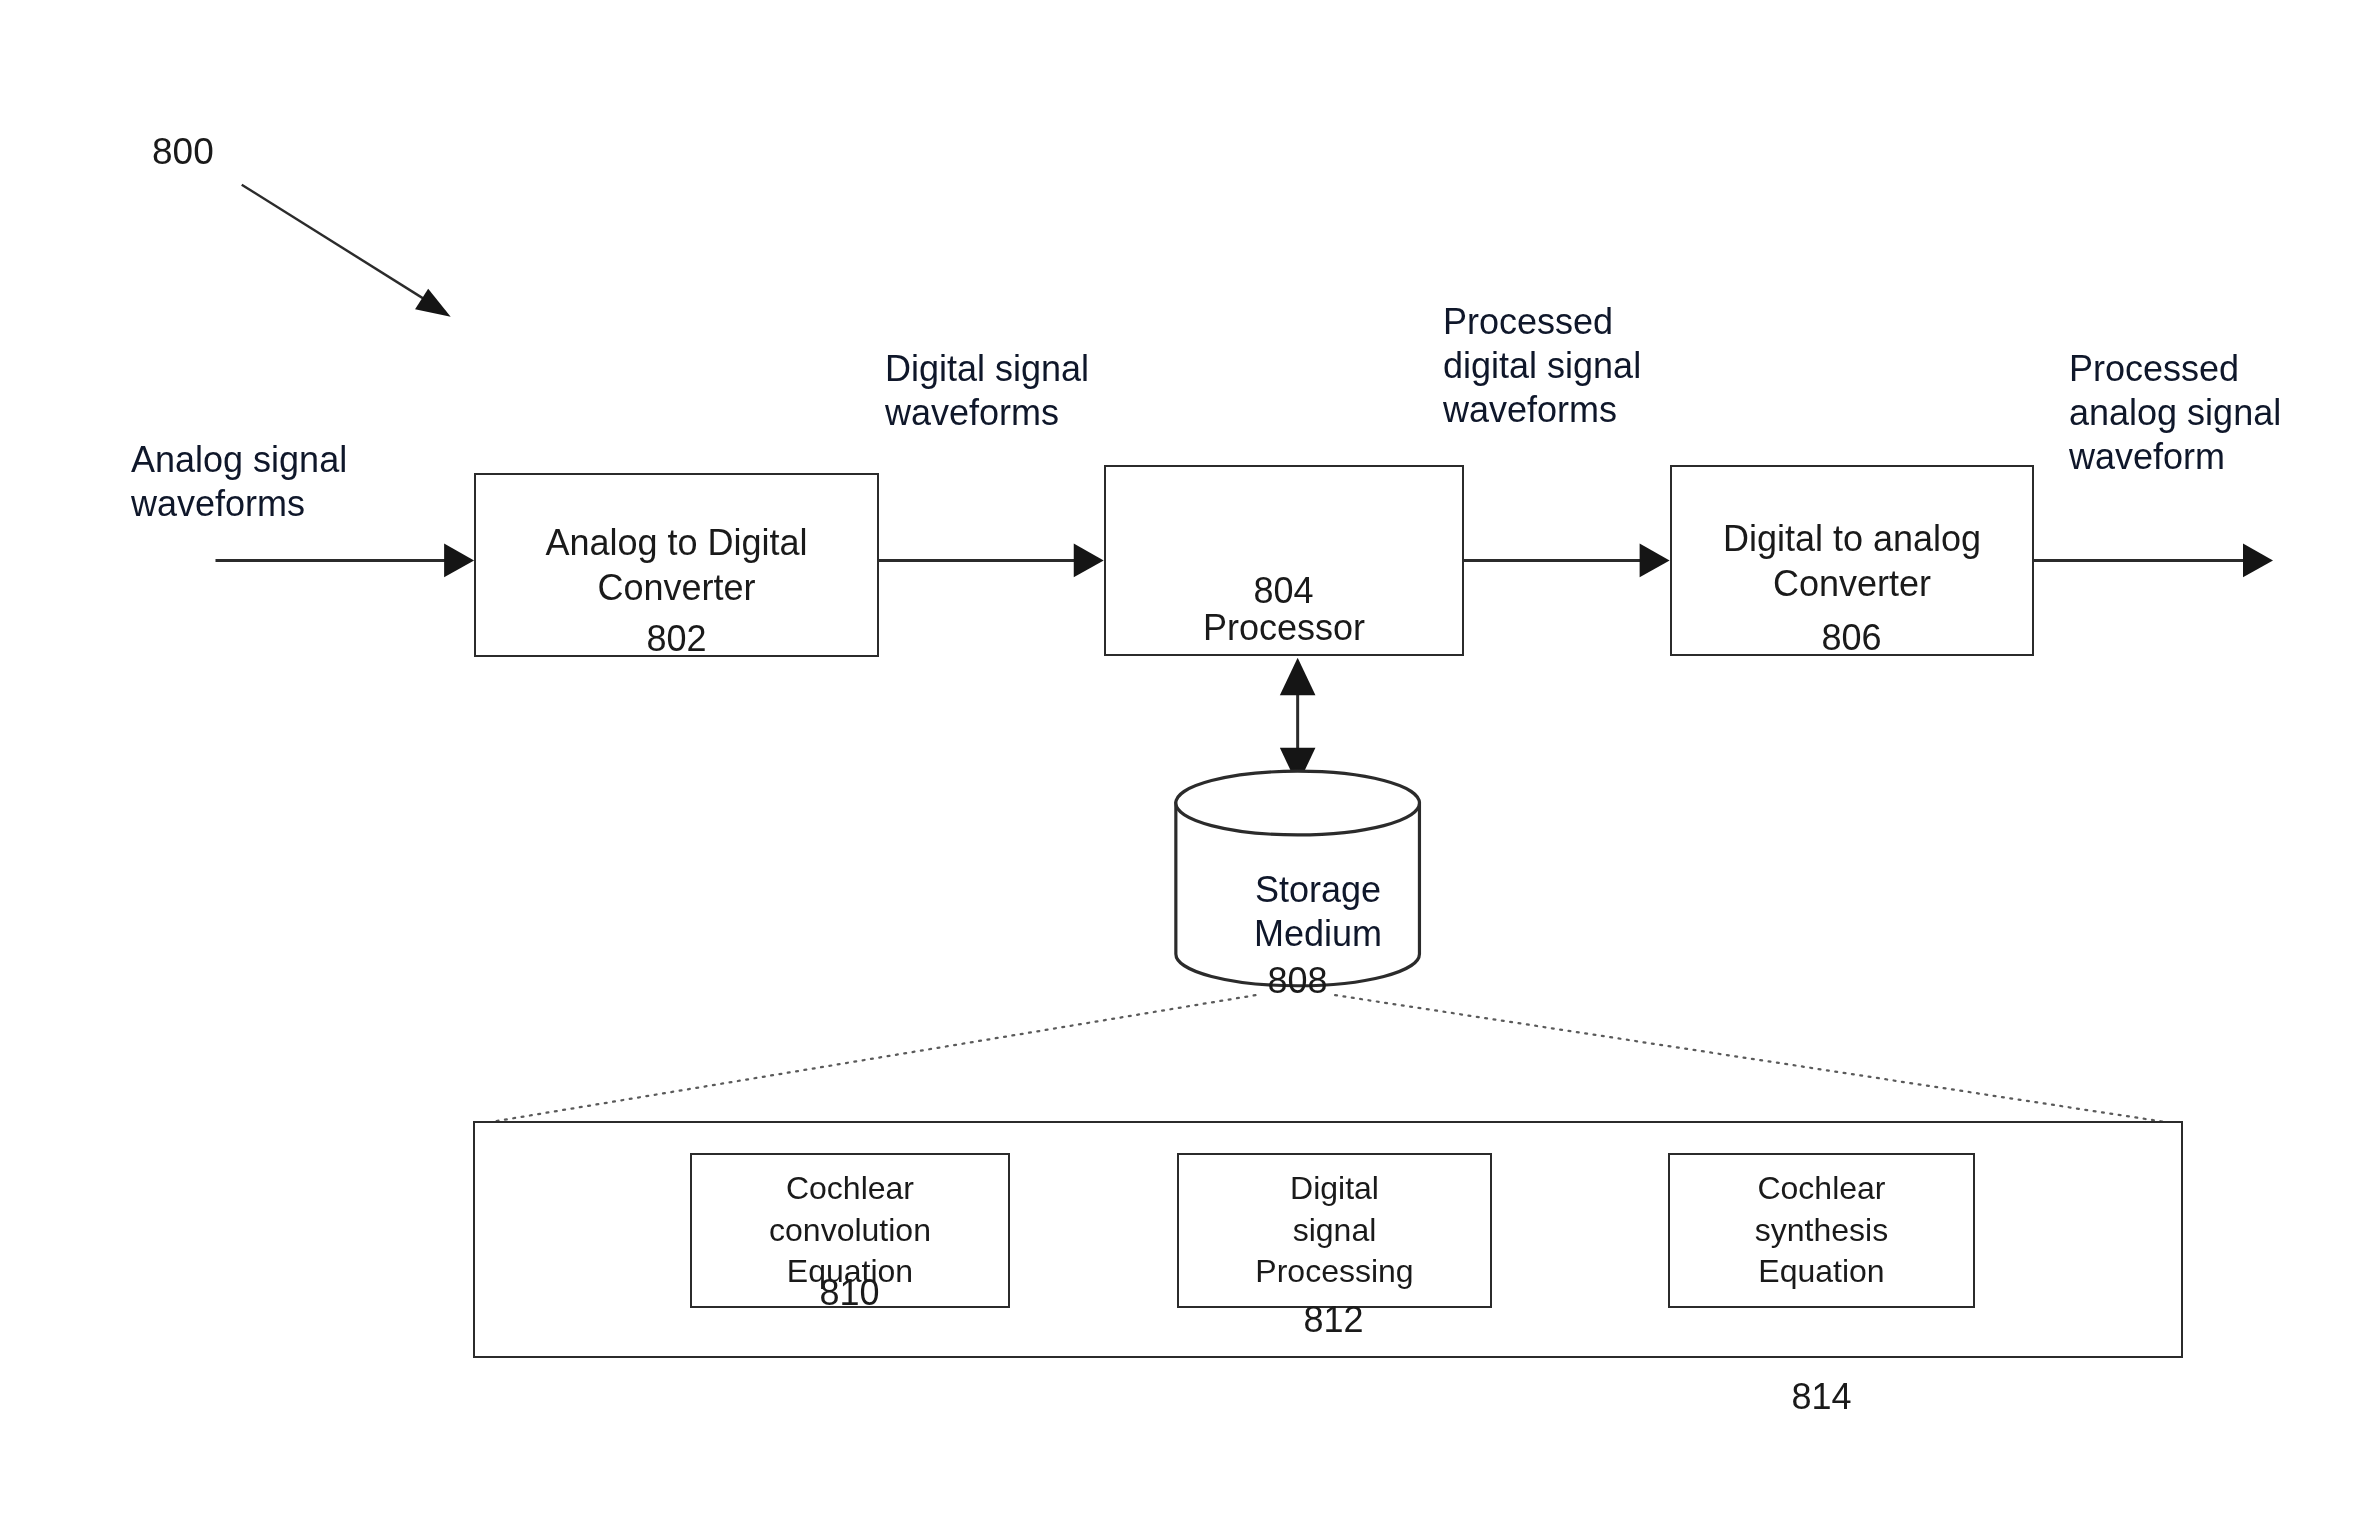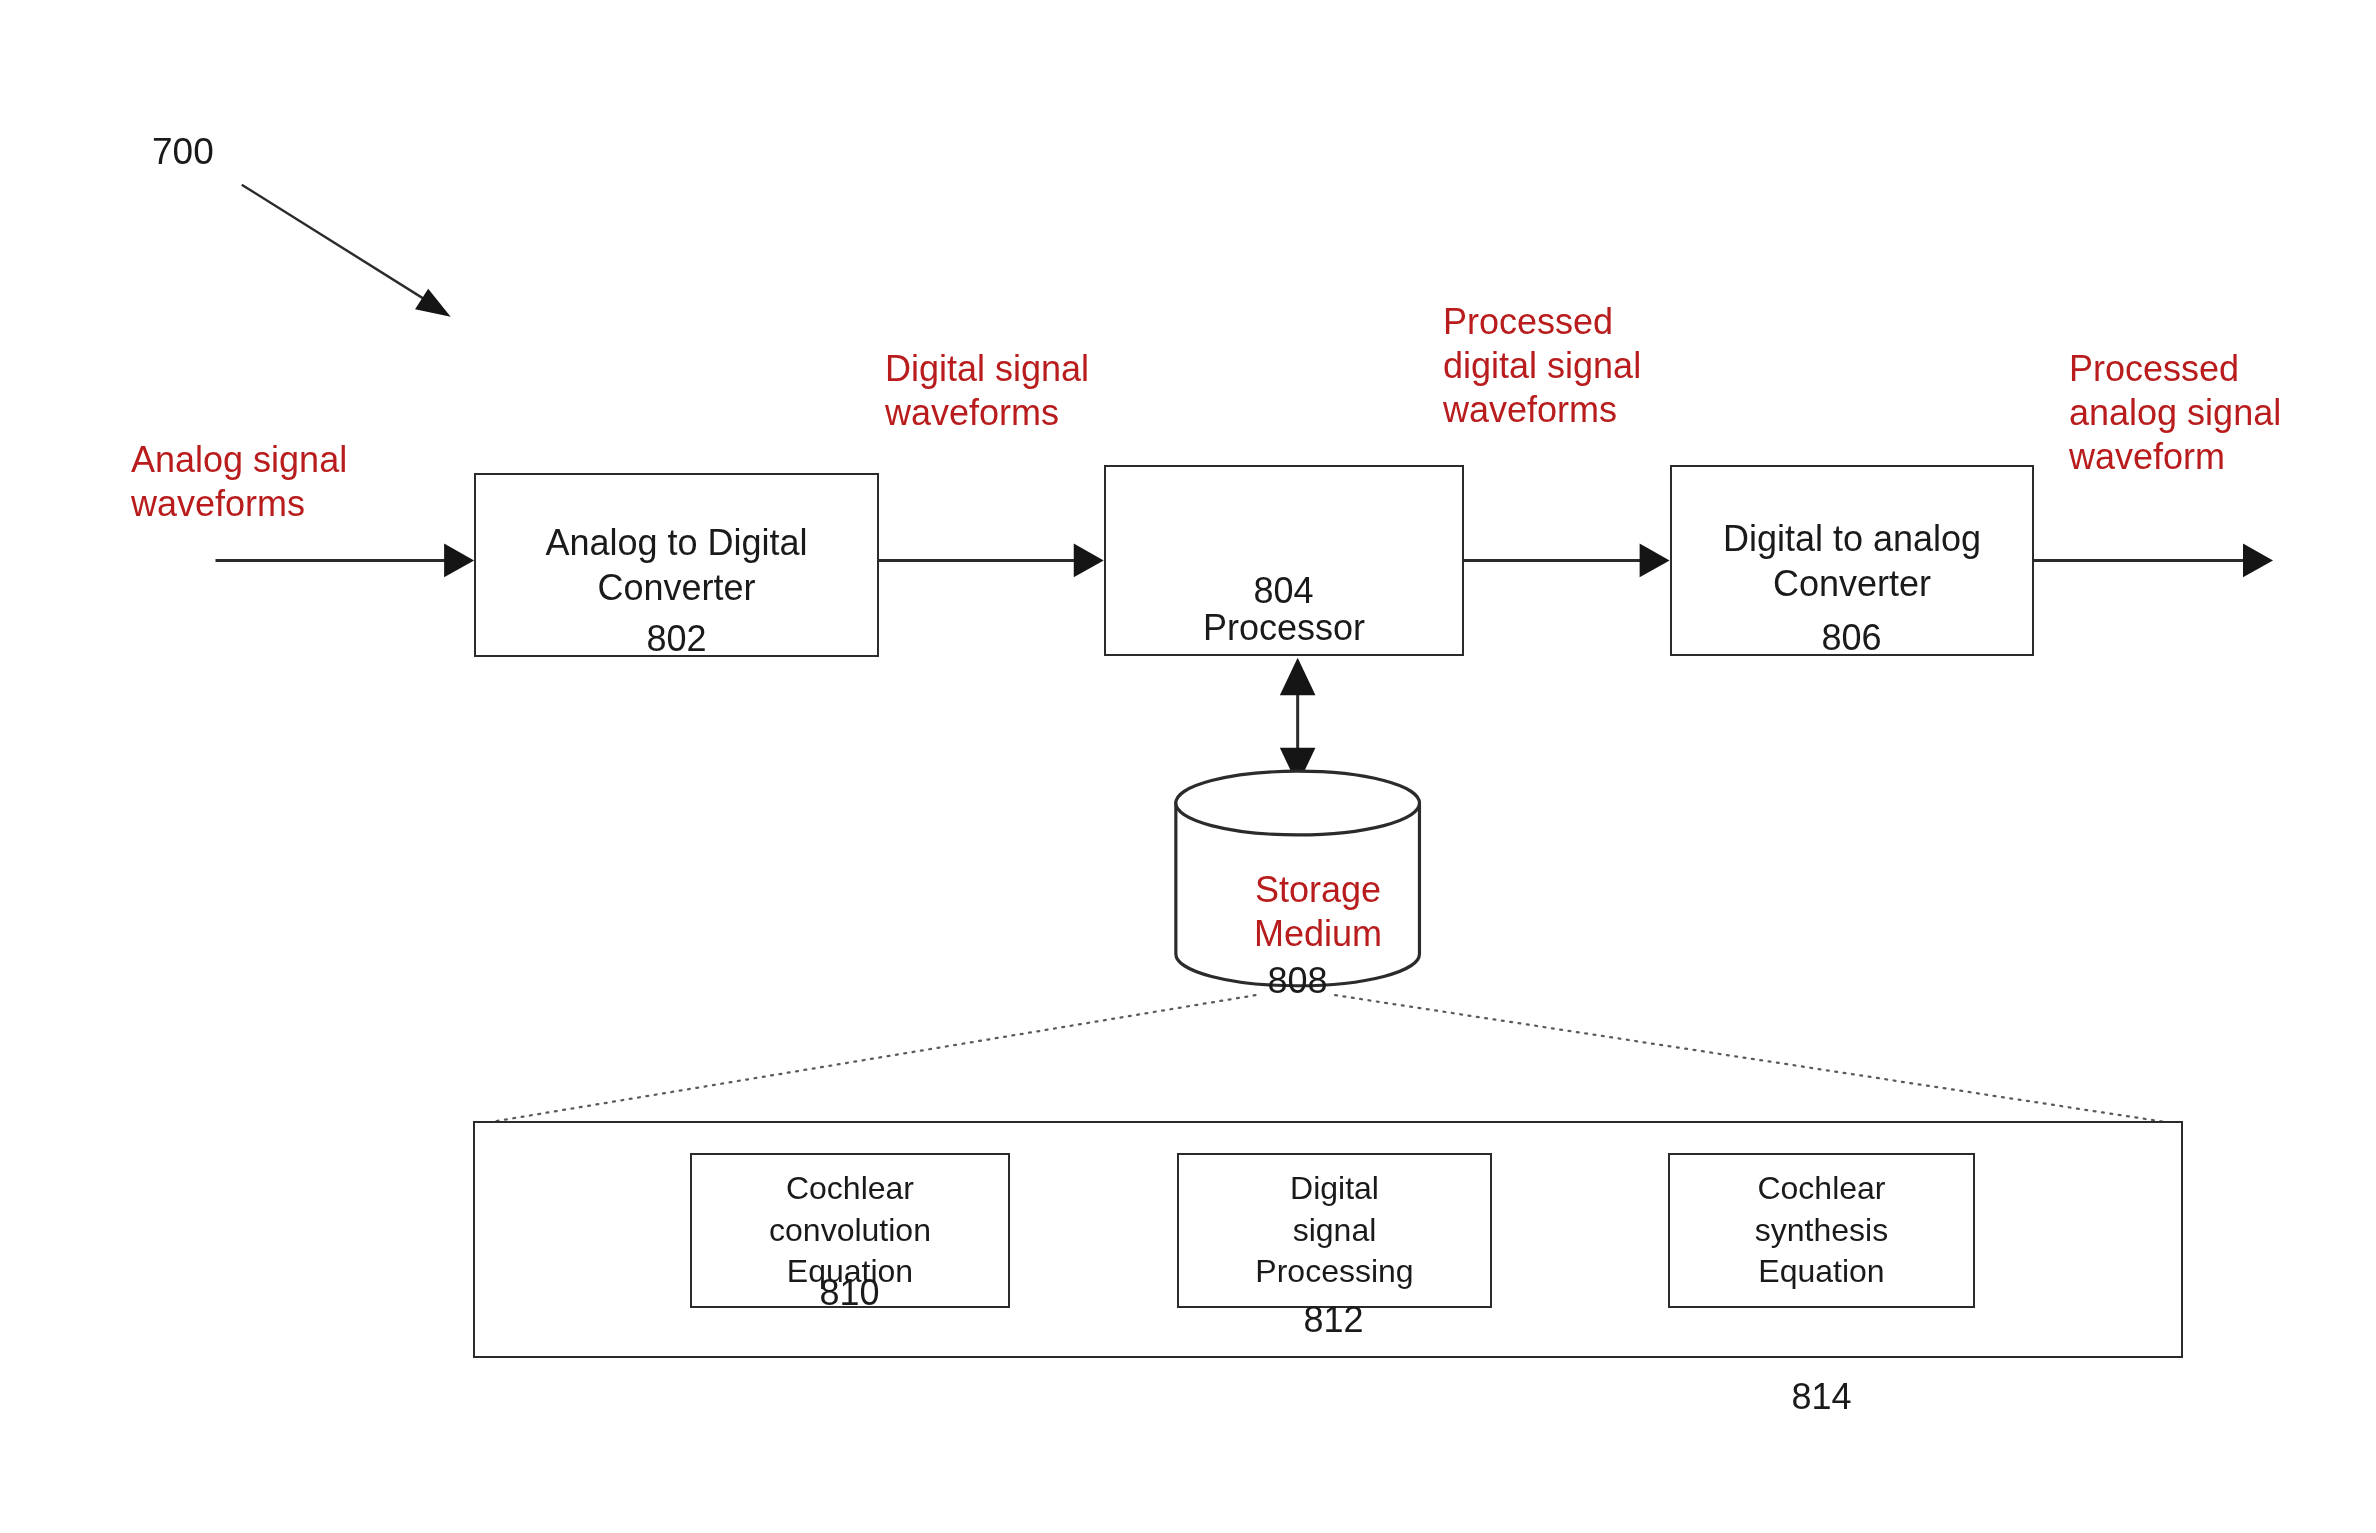--- a/index.html
+++ b/index.html
@@ -15,21 +15,21 @@
     font-family: "Liberation Sans", sans-serif;
     color: #000000;
     overflow: hidden;
   }
 
   
   .label {
     position: absolute;
     font-size: 36px;
     line-height: 1.22;
-    color: #b91c1c;
+    color: #0f172a;
     white-space: pre-line;
   }
   .label.center { text-align: center; }
   .label.left   { text-align: left; }
 
   .fignum {
     position: absolute;
     font-size: 37px;
     color: #1a1a1a;
   }
@@ -160,21 +160,21 @@
     <g>
       <line class="ln" x1="1592" y1="1307" x2="1766" y2="1307"></line>
       <polygon class="head" points="1780,1307 1748,1289 1748,1325"></polygon>
     </g>
     <g>
       <line class="ln" x1="2108" y1="1307" x2="2218" y2="1307"></line>
       <polygon class="head" points="2232,1307 2200,1289 2200,1325"></polygon>
     </g>
   </svg>
 
-  <div class="fignum" style="left:152px; top:131px;">700</div>
+  <div class="fignum" style="left:152px; top:131px;">800</div>
 
   <div class="label left" style="left:131px; top:438px; width:309px;">Analog signal
 waveforms</div>
 
   <div class="label left" style="left:885px; top:347px; width:319px;">Digital signal
 waveforms</div>
 
   <div class="label left" style="left:1443px; top:300px; width:309px;">Processed
 digital signal
 waveforms</div>

